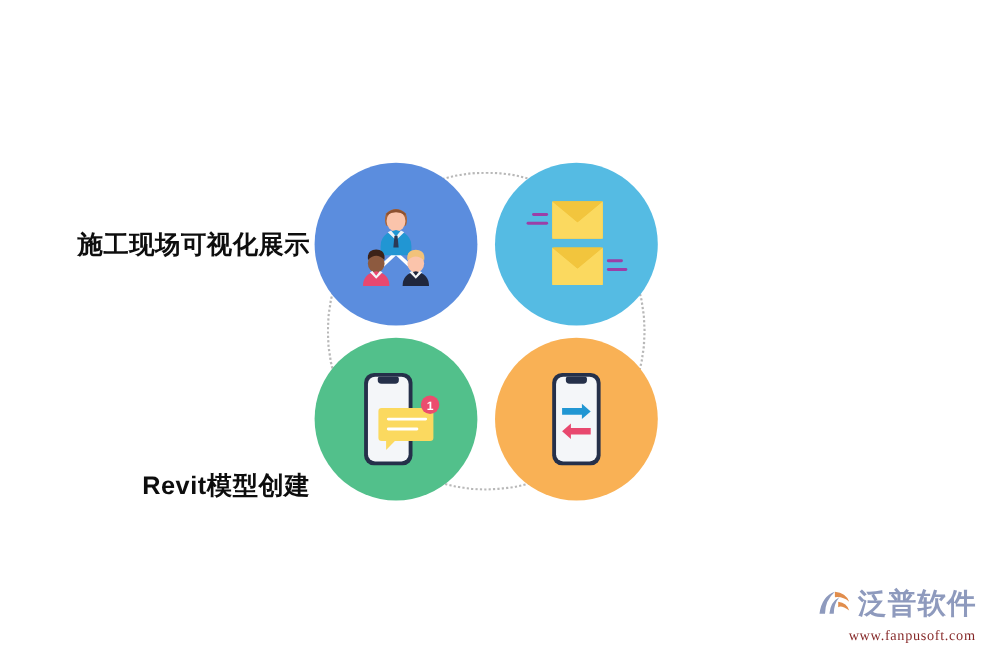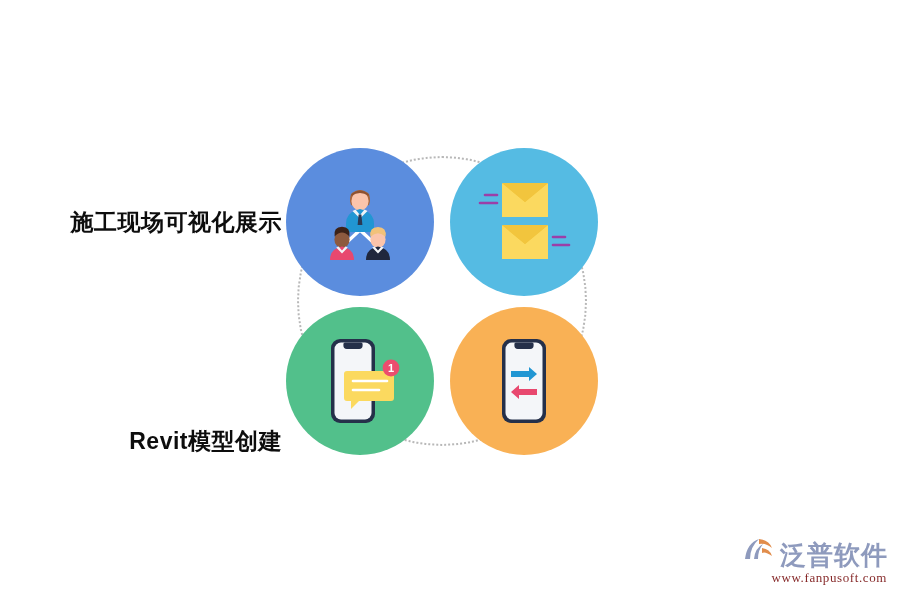--- a/index.html
+++ b/index.html
@@ -74,21 +74,21 @@
     right: 12px;
     bottom: 14px;
     z-index: 5;
     display: flex;
     flex-direction: column;
     align-items: flex-end;
     opacity: 0.96;
   }
   .wm-row {
     display: flex;
-    align-items: flex-end;
+    align-items: flex-start;
     gap: 4px;
   }
   .wm-text {
     font-size: 26px;
     font-weight: bold;
     color: #8a96bb;
     letter-spacing: 1px;
     line-height: 28px;
   }
   .wm-url {

